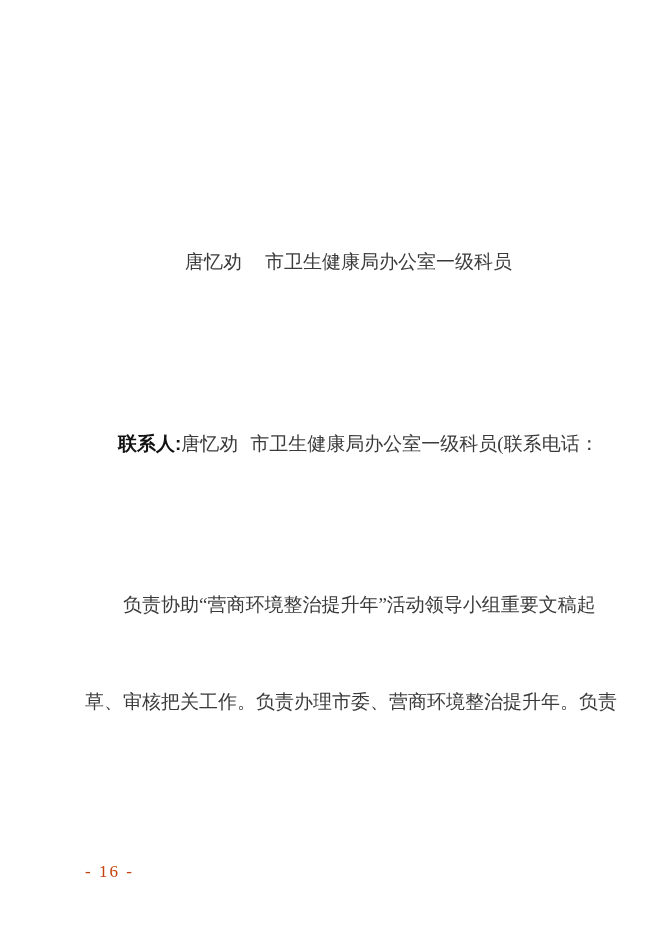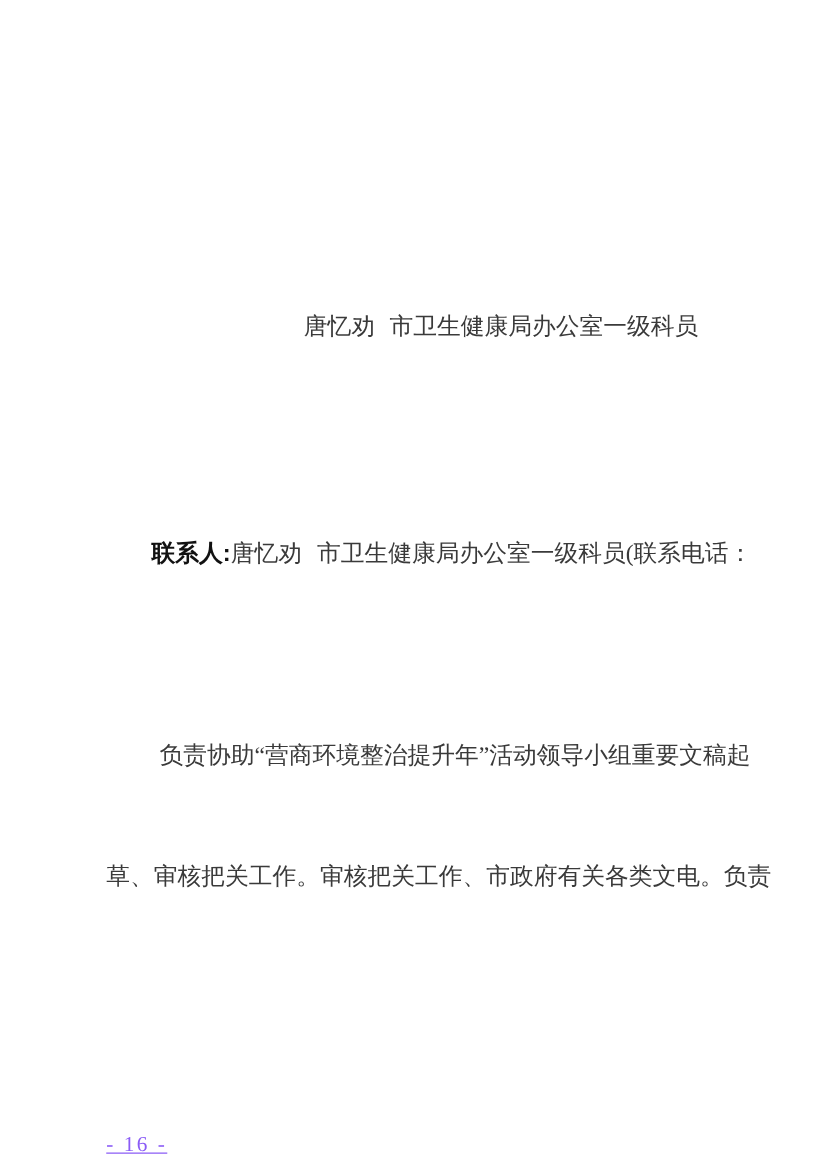--- a/index.html
+++ b/index.html
@@ -14,57 +14,56 @@
   .content {
     position: absolute;
     left: 85px;
     top: 117px;
     width: 520px;
     font-size: 19px;
     line-height: 32.3px;
     color: #3a3a3a;
     white-space: pre;
   }
-  .line { height: 32.3px; text-align: center; }
+  .line { height: 32.3px; }
   .indent-name { padding-left: 100px; }
   .indent-label { padding-left: 33px; margin-top: 20px; }
   .para-first { padding-left: 38px; }
   .label {
     font-family: "Liberation Sans", "DejaVu Sans", sans-serif;
     font-weight: bold;
     color: #111111;
   }
   .name-col { display: inline-block; width: 80px; }
   .contact-title { margin-left: 12px; }
   .footer {
     position: absolute;
     left: 85px;
-    top: 906px;
+    top: 862px;
     font-size: 17px;
-    color: #8b5cf6;
+    color: #c2410c;
     letter-spacing: 2px;
     font-family: "Liberation Serif", "DejaVu Serif", serif;
-    text-decoration: underline;
   }
 </style>
 </head>
 <body>
 
 <div class="page">
   <div class="content">
 
     
     <div class="line indent-name"><span class="name-col">唐忆劝</span><span>市卫生健康局办公室一级科员</span></div>
 
     
     <div class="line indent-label"><span class="label">联系人:</span><span>唐忆劝</span><span class="contact-title">市卫生健康局办公室一级科员(联系电话：</span></div>
 
     
     <div class="line para-first">负责协助“营商环境整治提升年”活动领导小组重要文稿起</div>
-    <div class="line">草、审核把关工作。审核把关工作、市政府有关各类文电。负责</div>
+    <div class="line">草、审核把关工作。负责办理市委、营商环境整治提升年。负责</div>
     
 
     
     
 
     
 
     
     
     

